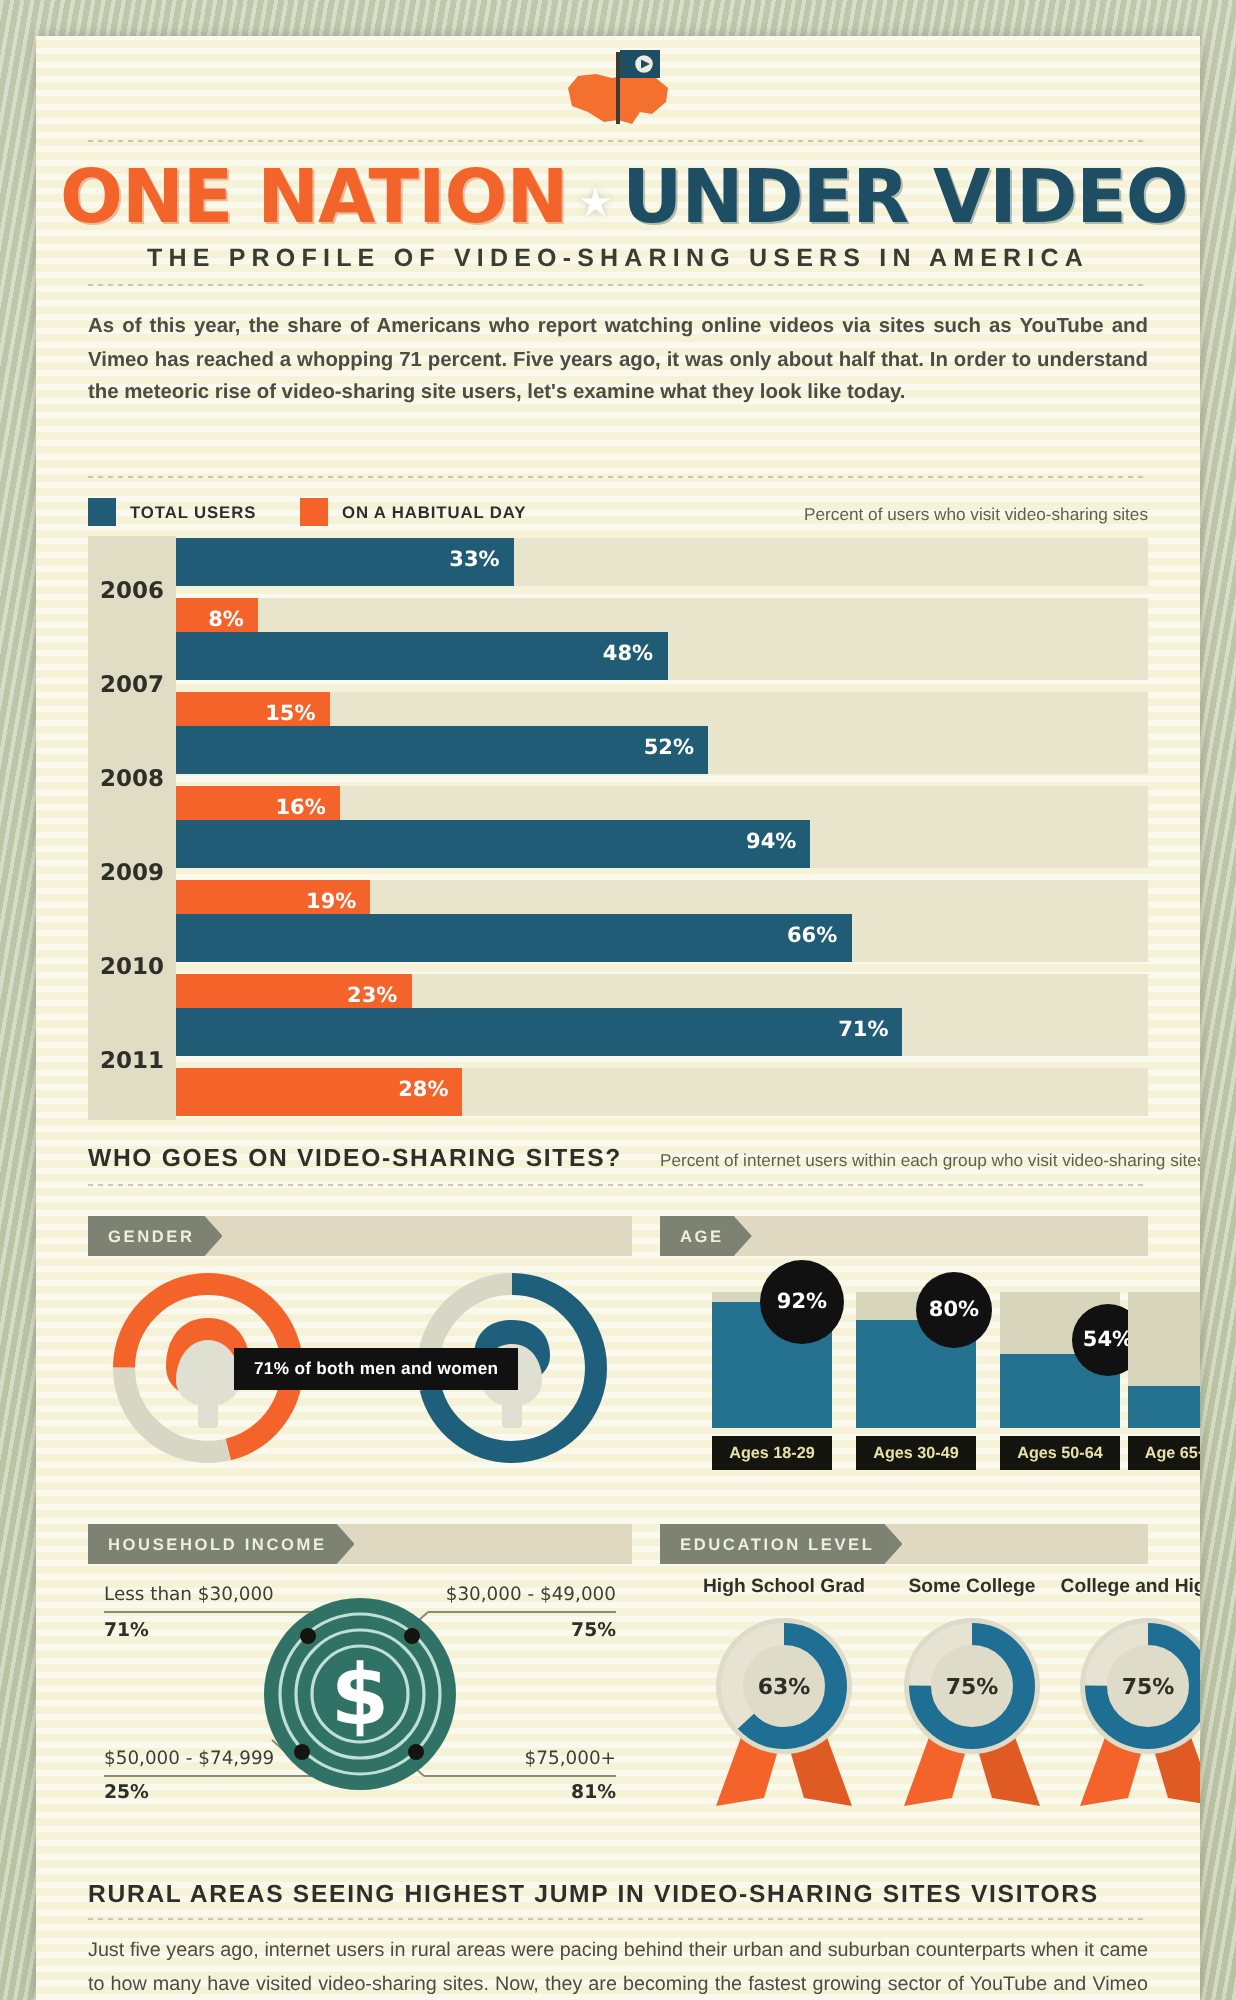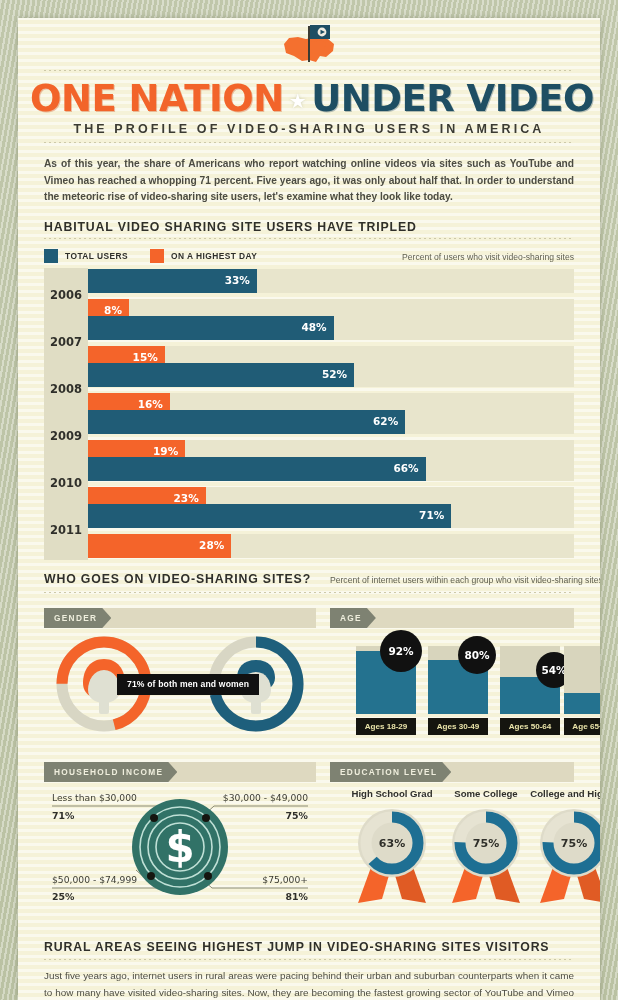--- a/index.html
+++ b/index.html
@@ -132,30 +132,29 @@
     <div class="hr-dot" style="top:52px;"></div>
 
     <div class="title">
       <span class="t-orange">ONE NATION</span><span class="t-star">★</span><span class="t-navy">UNDER VIDEO</span>
     </div>
     <div class="subtitle">THE PROFILE OF VIDEO-SHARING USERS IN AMERICA</div>
     <div class="hr-dot" style="top:124px;"></div>
 
     <p class="intro">As of this year, the share of Americans who report watching online videos via sites such as YouTube and Vimeo has reached a whopping 71 percent. Five years ago, it was only about half that. In order to understand the meteoric rise of video-sharing site users, let's examine what they look like today.</p>
 
-    <div class="sec-h" style="left:14px; top:202px;">HABITUAL VIDEO SHARING SITE USERS HAVE TRIPLED</div>
     <div class="hr-dot" style="top:220px;"></div>
 
     <div class="legend" style="left:14px; top:231px;">
       <span class="sw" style="background:#205c76"></span>
       <span class="lb">TOTAL USERS</span>
     </div>
     <div class="legend" style="left:120px; top:231px;">
       <span class="sw" style="background:#f4642a"></span>
-      <span class="lb">ON A HIGHEST DAY</span>
+      <span class="lb">ON A HABITUAL DAY</span>
     </div>
     <div class="sec-note" style="right:14px; top:234px;">Percent of users who visit video-sharing sites</div>
 
     <div id="bars">
           <div class="bar-group" style="top: 250px;">
             <div class="yr-box"></div>
             <div class="yr-lbl">2006</div>
             <div class="track t1">
               <div class="bar blue" style="width:34.73684210526316%">
                 <span class="bar-val">33%</span>
@@ -193,21 +192,21 @@
               <div class="bar orange" style="width:16.842105263157894%">
                 <span class="bar-val">16%</span>
               </div>
             </div>
           </div>
           <div class="bar-group" style="top: 391px;">
             <div class="yr-box"></div>
             <div class="yr-lbl">2009</div>
             <div class="track t1">
               <div class="bar blue" style="width:65.26315789473685%">
-                <span class="bar-val">62%</span>
+                <span class="bar-val">94%</span>
               </div>
             </div>
             <div class="track t2">
               <div class="bar orange" style="width:20%">
                 <span class="bar-val">19%</span>
               </div>
             </div>
           </div>
           <div class="bar-group" style="top: 438px;">
             <div class="yr-box"></div>

